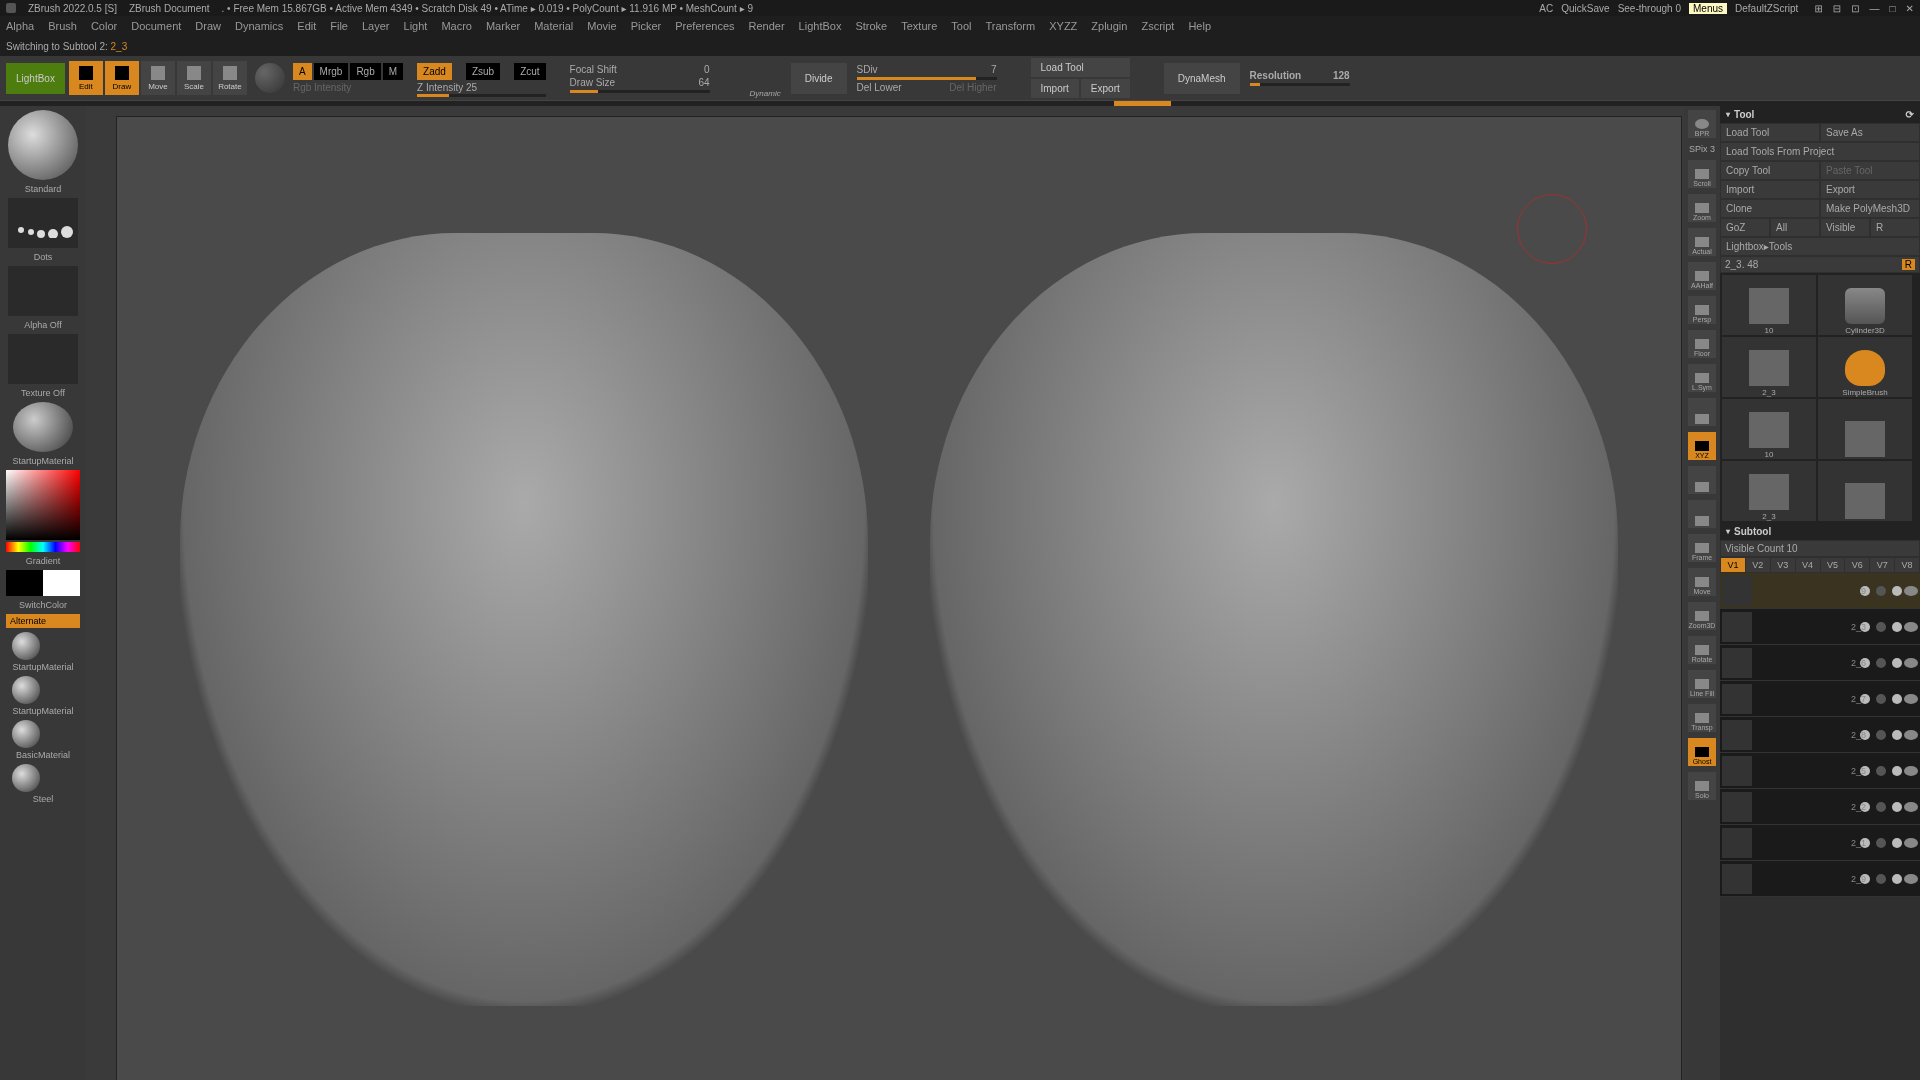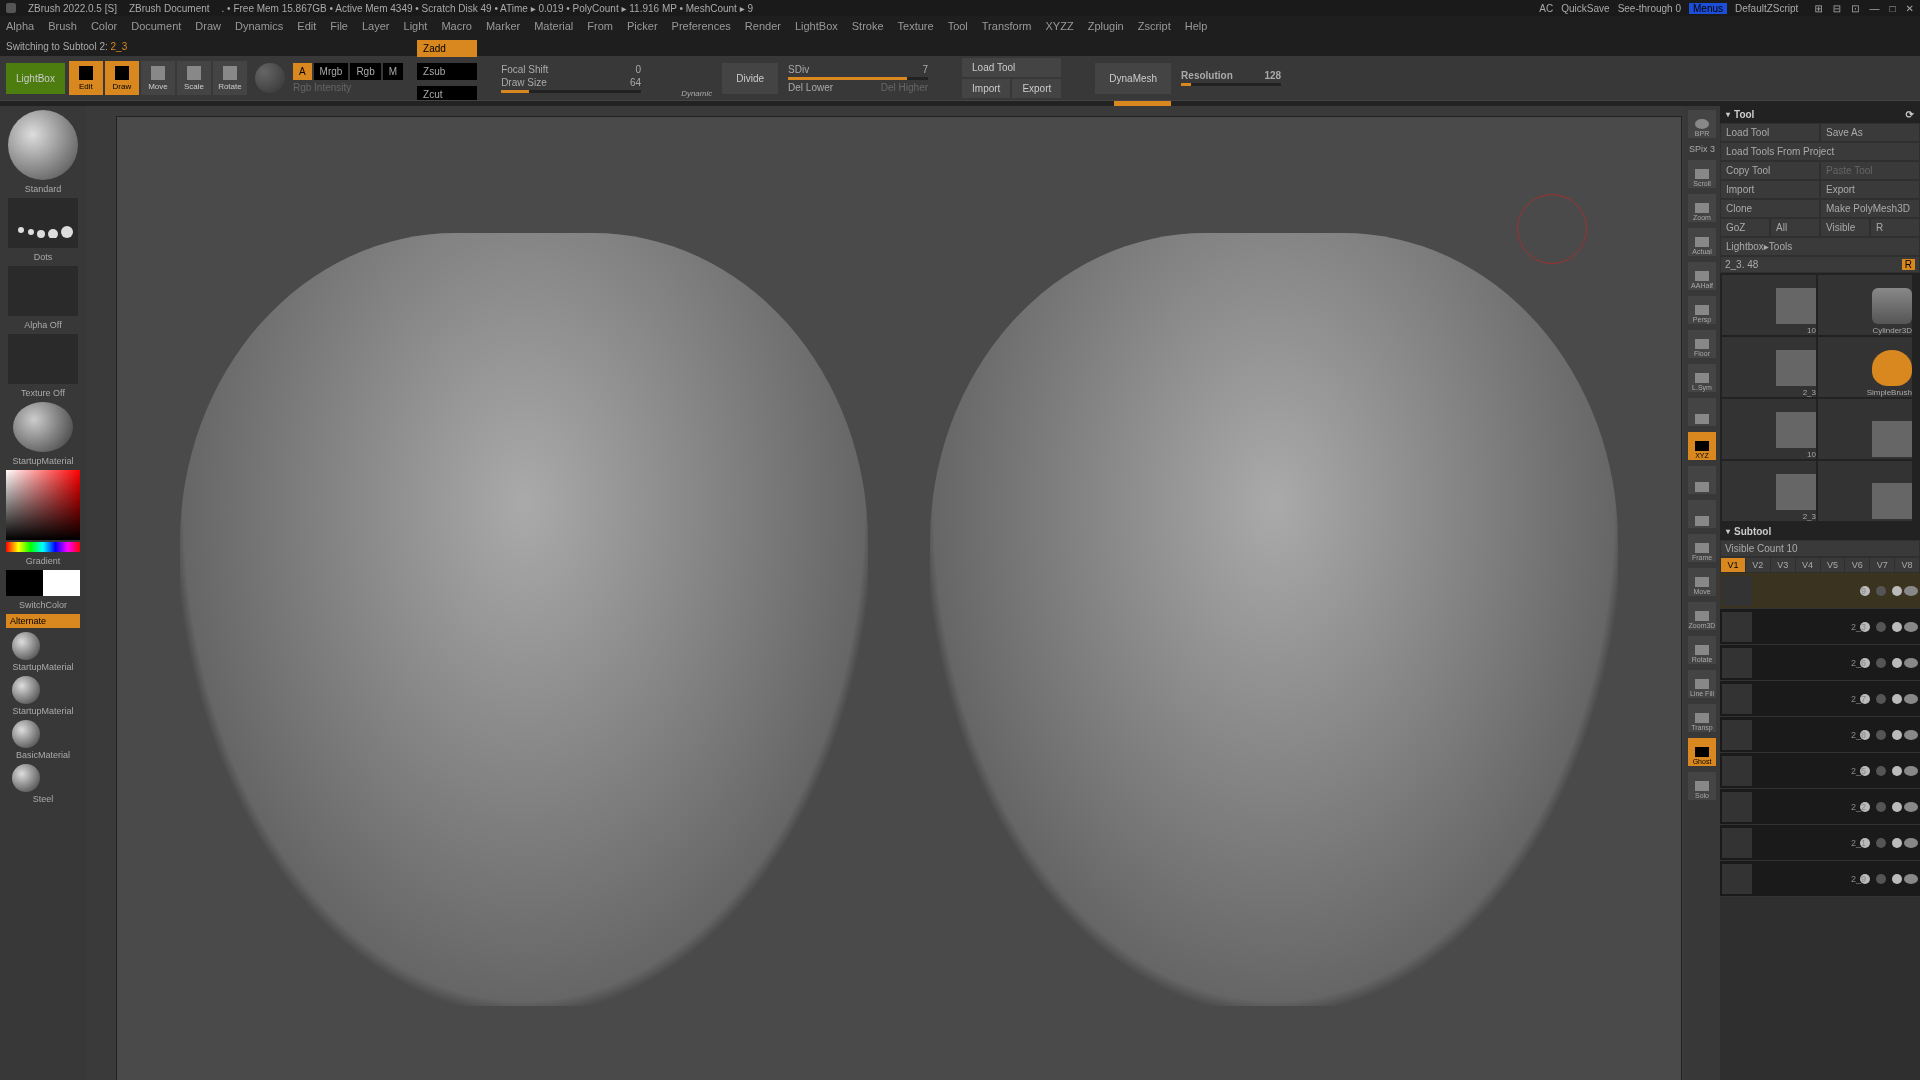--- a/index.html
+++ b/index.html
@@ -1,21 +1,21 @@
 <!DOCTYPE html>
 <html><head>
 <meta charset="utf-8">
 <style>
 * { margin: 0; padding: 0; box-sizing: border-box; font-family: Arial, sans-serif; }
 body { background: #2b2b2b; color: #aaa; font-size: 10px; overflow: hidden; width: 1920px; height: 1080px; }
 
 .titlebar { height: 16px; background: #1a1a1a; display: flex; align-items: center; padding: 0 6px; gap: 12px; font-size: 10px; }
 .titlebar .app-icon { width: 10px; height: 10px; background: #555; border-radius: 2px; }
 .titlebar .right { margin-left: auto; display: flex; gap: 8px; align-items: center; }
-.titlebar .right .btn-hl { background: #1d4ed8; color: #000; padding: 0 4px; }
+.titlebar .right .btn-hl { background: #fef9c3; color: #000; padding: 0 4px; }
 .titlebar .winbtns { display: flex; gap: 10px; margin-left: 8px; }
 .titlebar .winbtns span { cursor: pointer; }
 
 .menubar { height: 20px; background: #1e1e1e; display: flex; align-items: center; padding: 0 6px; gap: 14px; font-size: 11px; color: #999; }
 .menubar span { cursor: pointer; }
 
 .statusbar { height: 20px; background: #1e1e1e; display: flex; align-items: center; padding: 0 6px; font-size: 10px; }
 .statusbar .orange { color: #d8881f; }
 
 .toolbar { height: 44px; background: #383838; display: flex; align-items: center; padding: 0 6px; gap: 4px; font-size: 10px; position: relative; }
@@ -65,21 +65,21 @@
 .right-iconbar .spix { font-size: 9px; }
 
 .right-panel { width: 200px; background: #2f2f2f; display: flex; flex-direction: column; font-size: 10px; overflow: hidden; }
 .right-panel .row { display: flex; }
 .right-panel .cell { flex: 1; background: #3a3a3a; padding: 3px 5px; margin: 1px; color: #aaa; }
 .right-panel .cell.dim { color: #666; }
 .right-panel .hdr { background: #222; color: #ccc; padding: 3px 6px; font-weight: bold; display:flex; align-items:center; gap:4px;}
 .right-panel .hdr .tri { font-size: 8px; }
 .right-panel .slider-row { display: flex; align-items: center; background: #3a3a3a; margin: 1px; padding: 2px 4px; position: relative; }
 .right-panel .tool-thumbs { display: flex; flex-wrap: wrap; padding: 2px; gap: 2px; background: #222;}
-.right-panel .tool-thumb { width: 94px; height: 60px; background: #333; font-size:8px; display:flex; flex-direction:column; align-items:flex-end; justify-content:flex-end; position:relative;}
+.right-panel .tool-thumb { width: 94px; height: 60px; background: #333; font-size:8px; display:flex; flex-direction:column; align-items:center; justify-content:flex-end; position:relative;}
 .right-panel .tool-thumb .tg { width: 40px; height: 36px; background: #666; margin-bottom:2px;}
 .right-panel .tool-thumb.cyl .tg { background: linear-gradient(#888,#555); border-radius: 6px;}
 .right-panel .tool-thumb.brush .tg { background: #d8881f; border-radius: 50% 50% 40% 40%;}
 .right-panel .subtool-list { background: #1a1a1a; }
 .right-panel .st-row { display: flex; align-items: center; height: 36px; border-bottom: 1px solid #333; padding: 0 2px; gap: 2px;}
 .right-panel .st-row.sel { background: #3a3320; }
 .right-panel .st-thumb { width: 30px; height: 30px; background: #333; }
 .right-panel .st-dots { flex: 1; display: flex; align-items: center; justify-content: flex-end; gap: 6px; }
 .right-panel .st-dots .d { width: 10px; height: 10px; border-radius: 50%; background: #555; }
 .right-panel .st-dots .d.on { background: #bbb; }
@@ -126,21 +126,21 @@
     <span>Document</span>
     <span>Draw</span>
     <span>Dynamics</span>
     <span>Edit</span>
     <span>File</span>
     <span>Layer</span>
     <span>Light</span>
     <span>Macro</span>
     <span>Marker</span>
     <span>Material</span>
-    <span>From</span>
+    <span>Movie</span>
     <span>Picker</span>
     <span>Preferences</span>
     <span>Render</span>
     <span>LightBox</span>
     <span>Stroke</span>
     <span>Texture</span>
     <span>Tool</span>
     <span>Transform</span>
     <span>XYZZ</span>
     <span>Zplugin</span>
@@ -185,21 +185,21 @@
         <div class="pill">Mrgb</div>
         <div class="pill">Rgb</div>
         <div class="pill">M</div>
       </div>
     <div class="sg-row">
         <span class="dim">Rgb Intensity</span>
       </div>
   </div>
 
   <div style="display:flex; flex-direction:column; gap:2px; margin-left:10px;">
-    <div id="z-modes" style="display:flex; gap:6px;flex-direction:column;">
+    <div id="z-modes" style="display:flex; gap:14px;">
         <div class="pill active">Zadd</div>
         <div class="pill">Zsub</div>
         <div class="pill">Zcut</div>
       </div>
     <div class="sg-row" style="position:relative;">
       <span>Z Intensity 25</span>
       <div class="sg-track" style="position:absolute; bottom:-4px; left:0; right:0;">
           <div class="sg-fill" style="width:25%"></div>
         </div>
     </div>

